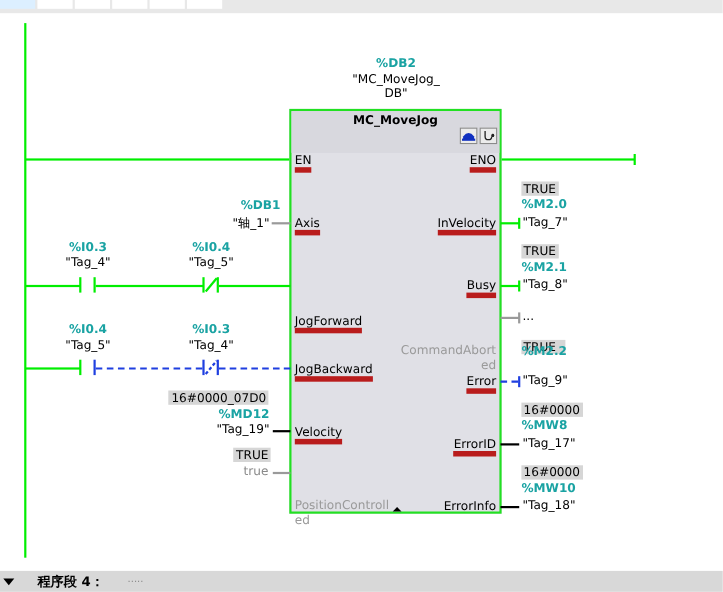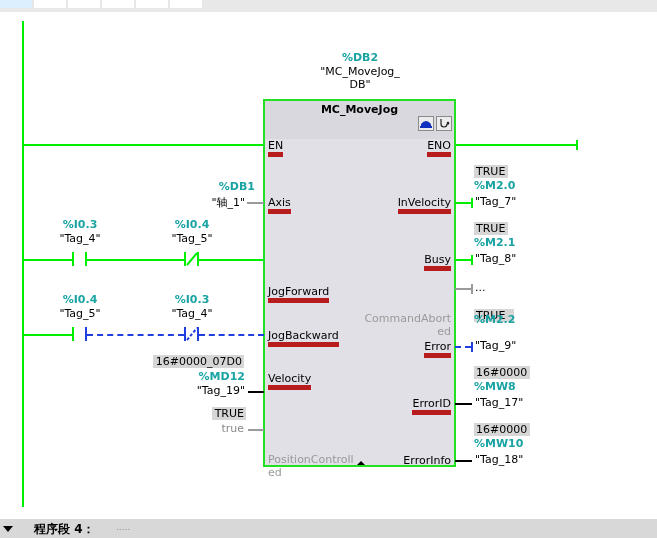--- a/index.html
+++ b/index.html
@@ -67,21 +67,21 @@
           <path d="M4 2 L4 7 Q4 10 7 10 Q10 10 10 7 M10 7 L12 7" fill="none" stroke="#222" stroke-width="1.2"></path>
           <circle cx="11" cy="6" r="1.3" fill="#222"></circle>
         </svg>
     </div>
   </div>
 
   <div class="pin in uline" style="top:38px;">EN</div>
   <div class="pin in uline" style="top:95px;">Axis</div>
   <div class="pin in uline" style="top:152px;margin-top:32px;">JogForward</div>
   <div class="pin in uline" style="top:228px;">JogBackward</div>
-  <div class="pin in uline" style="top:271px;">Velocity</div>
+  <div class="pin in uline" style="top:285px;">Velocity</div>
   <div class="pin in dim" style="top:308px;">
     <div>PositionControll</div>
     <div>ed</div>
   </div>
 
   <div class="pin out uline" style="top:38px;">ENO</div>
   <div class="pin out uline" style="top:95px;">InVelocity</div>
   <div class="pin out uline" style="top:152px;">Busy</div>
   <div class="pin out dim" style="top:167px;">
     <div>CommandAbort</div>

